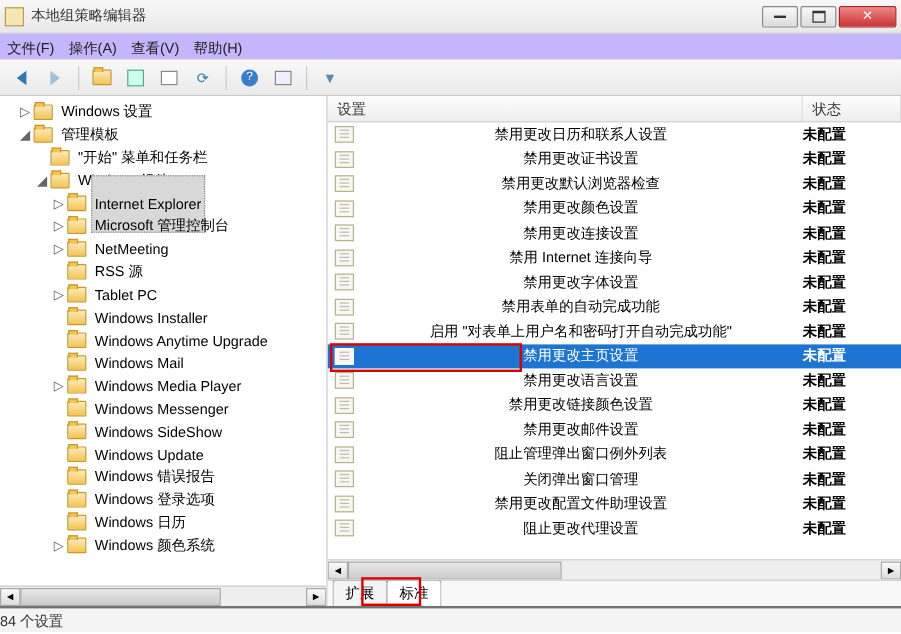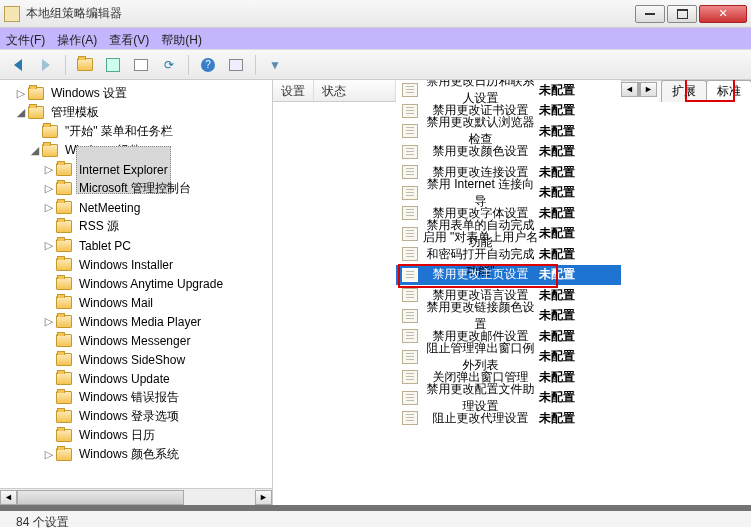--- a/index.html
+++ b/index.html
@@ -25,21 +25,21 @@
 .tbtn { width:24px; height:22px; border:1px solid transparent; border-radius:2px; display:flex; align-items:center; justify-content:center;}
 .tbtn.disabled{opacity:.4;}
 .sep{width:1px;height:20px;background:#ccc;margin:0 3px;}
 .arrow-l,.arrow-r{width:0;height:0;border-top:6px solid transparent;border-bottom:6px solid transparent;}
 .arrow-l{border-right:8px solid #2a7ab0;}
 .arrow-r{border-left:8px solid #2a7ab0;}
 
 
 .main { display:flex; height: 425px; }
 .tree-pane { width: 273px; border-right: 1px solid #ccc; overflow:auto; background:#fff; position:relative;}
-.list-pane { flex:1; display:flex; overflow:hidden;}
+.list-pane { flex:1; display:flex; flex-direction:column; overflow:hidden;}
 
 
 .tree { padding: 4px 0 4px 2px; }
 .tnode { display:flex; align-items:center; height:19px; white-space:nowrap; }
 .tw { display:inline-block; width:14px; text-align:center; color:#666; font-size:11px;}
 .folder{ width:16px; height:13px; background:linear-gradient(#fceabb,#f5c452); border:1px solid #c49a2e; border-radius:1px; margin-right:4px; display:inline-block; position:relative;}
 .folder::before{content:"";position:absolute;top:-3px;left:0;width:6px;height:3px;background:#f5c452;border:1px solid #c49a2e;border-bottom:none;}
 .tlabel{padding:1px 3px;}
 .tlabel.sel{background:#d8d8d8;border:1px dotted #888;padding:16px 2px;}
 .ind{display:inline-block;}
@@ -60,21 +60,21 @@
 .lrow.sel{background:#1e74d2;color:#ffffff;}
 .lrow.sel .ricon{border-color:#fff;}
 .hl-box{position:absolute; border:2px solid #d00; pointer-events:none;}
 
 
 .tabs-area{height:22px;border-top:1px solid #ccc;display:flex;align-items:flex-end;padding-left:4px;background:#f8f8f8;position:relative;}
 .btab{padding:2px 10px;border:1px solid #aaa;border-bottom:none;background:#f4f4f4;border-radius:3px 3px 0 0;margin-right:-1px;font-size:12px;}
 .btab.active{background:#fff;}
 
 
-.status{height:22px;border-top:6px solid #737373;background:#f4f4f4;padding:3px 16px;color:#333;}
+.status{height:22px;border-top:2px solid #737373;background:#f4f4f4;padding:3px 0;color:#333;}
 
 
 .hscroll{height:17px;background:#eee;border-top:1px solid #ccc;display:flex;align-items:center;}
 .hscroll .sbtn{width:17px;height:15px;background:linear-gradient(#fafafa,#ddd);border:1px solid #aaa;display:flex;align-items:center;justify-content:center;font-size:9px;}
 .hscroll .thumb{height:15px;background:linear-gradient(#e8e8e8,#ccc);border:1px solid #aaa;}
 .hscroll .track{flex:1;position:relative;}
 </style>
 </head>
 <body>
 

